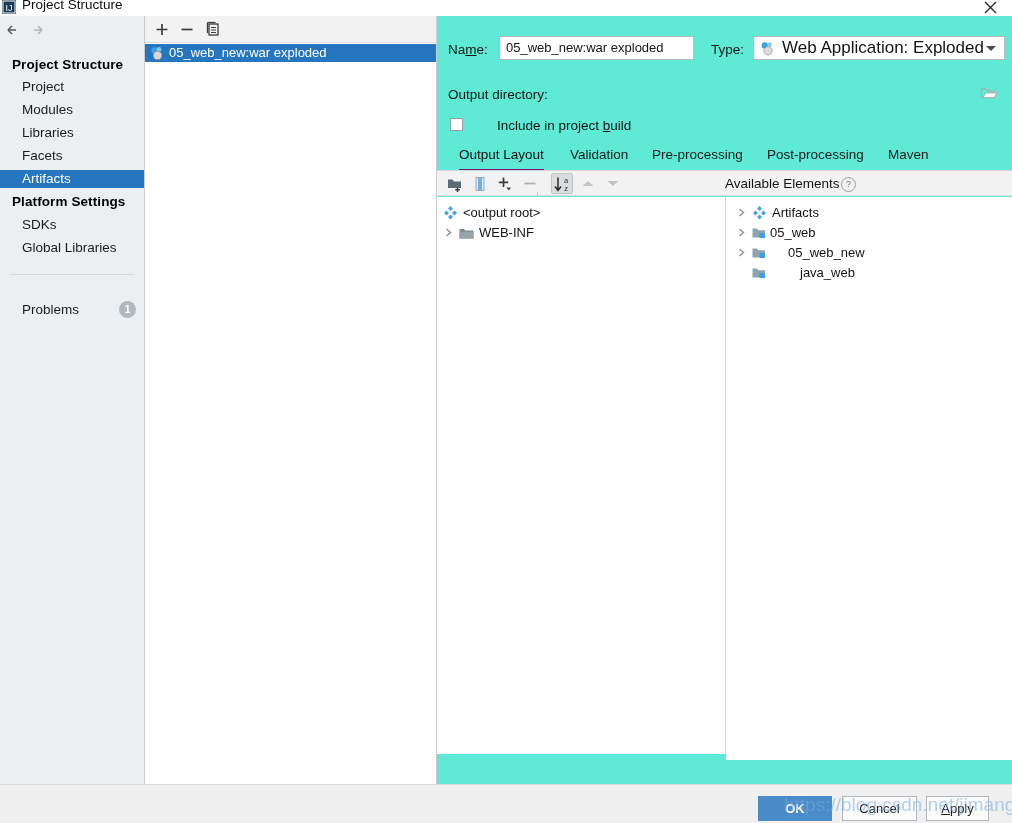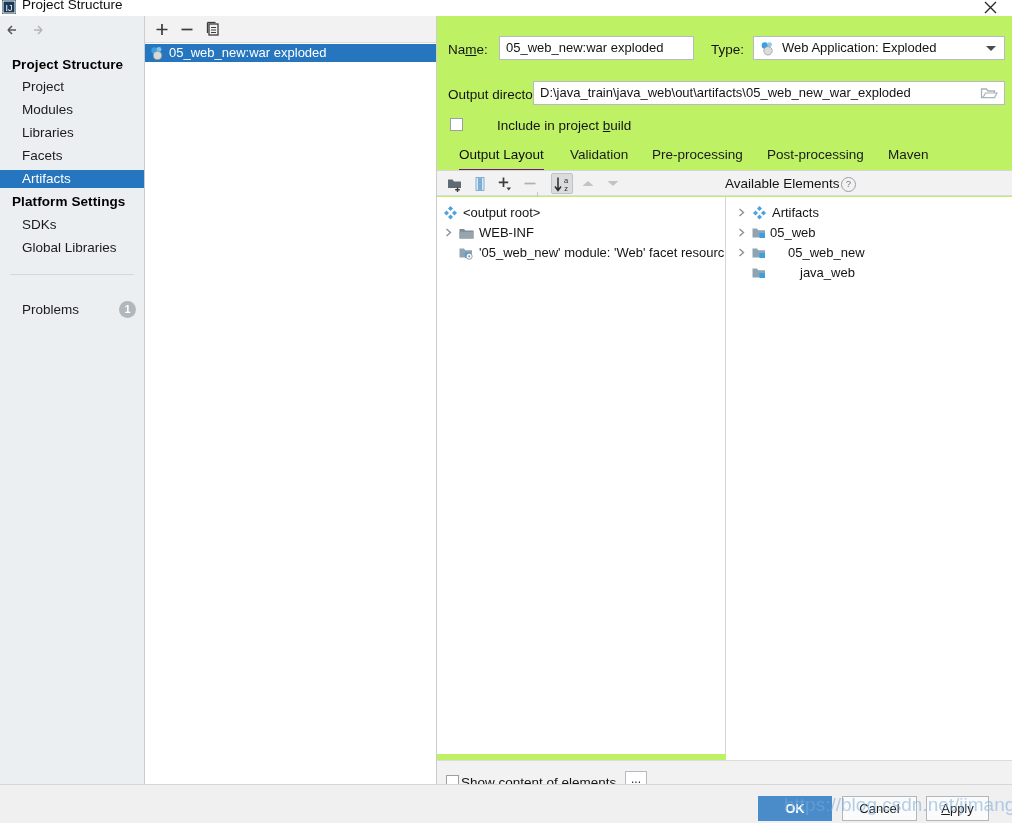--- a/index.html
+++ b/index.html
@@ -162,21 +162,21 @@
     white-space: nowrap;
     cursor: default;
   }
   .artifact-row .icon { position:absolute; left:5px; top:2px; }
 
   
   .detail {
     position: absolute;
     left: 437px; top: 16px;
     width: 575px; height: 768px;
-    background: #bef264;
+    background: #5eead4;
   }
 
   .lbl {
     position: absolute;
     font-size: 13.5px;
     color: #141414;
     white-space: nowrap;
   }
   .lbl u { text-decoration: underline; }
 
@@ -197,21 +197,21 @@
     position: absolute;
     background: #ffffff;
     border: 1px solid #b5bbc0;
     box-sizing: border-box;
     height: 24px;
   }
   .combofield .val {
     position: absolute;
     left: 28px; top: 0;
     line-height: 22px;
-    font-size: 13px;
+    font-size: 17px;
     color: #141414;
     white-space: nowrap;
   }
   .combofield .combo-icon { position: absolute; left: 6px; top: 4px; }
   .combofield .arrow {
     position: absolute; right: 8px; top: 9px;
     width: 0; height: 0;
     border-left: 5px solid transparent;
     border-right: 5px solid transparent;
     border-top: 5px solid #4a4a4a;
@@ -498,21 +498,20 @@
         <circle cx="4.8" cy="4.5" r="3.2" fill="#3aa0e0"></circle>
         <circle cx="9.6" cy="3.6" r="2.4" fill="#8ecbef"></circle>
         <circle cx="8" cy="9.8" r="4.2" fill="#dcdcdc" stroke="#9a9a9a" stroke-width="0.8"></circle>
       </svg>
     </span>
     <span class="val">Web Application: Exploded</span>
     <span class="arrow"></span>
   </div>
 
   <div class="lbl" style="left:11px; top:71px;">Output directory:</div>
-  <div class="textfield" style="left:96px; top:65px; width:472px; padding-right:26px;">D:\java_train\java_web\out\artifacts\05_web_new_war_exploded</div>
   <div class="folder-btn" style="left:543px; top:69px;">
     <svg width="18" height="16" viewBox="0 0 18 16">
       <path d="M1.5 4 L6.5 4 L8 6 L14.5 6 L14.5 12.5 L1.5 12.5 Z" fill="none" stroke="#a9b2b8" stroke-width="1.3"></path>
       <path d="M3 12.5 L5.5 8 L17 8 L14.5 12.5 Z" fill="#ffffff" stroke="#a9b2b8" stroke-width="1.2"></path>
     </svg>
   </div>
 
   <div class="checkbox" style="left:13px; top:102px;"></div>
   <div class="lbl" style="left:45px; top:102px;margin-left:15px;">Include in project <u>b</u>uild</div>
 
@@ -594,31 +593,20 @@
     <div class="tnode" style="left:22px; top:26px;">
       <span style="position:absolute;left:0;top:3px;">
         <svg width="15" height="13" viewBox="0 0 15 13">
           <path d="M0.5 2 L5 2 L6.3 3.6 L14.5 3.6 L14.5 11.5 L0.5 11.5 Z" fill="#7e8b94"></path>
           <path d="M0.5 4.8 L14.5 4.8 L14.5 11.5 L0.5 11.5 Z" fill="#97a4ac"></path>
         </svg>
       </span>
       <span style="margin-left:20px;">WEB-INF</span>
     </div>
 
-    <div class="tnode" style="left:22px; top:46px;">
-      <span style="position:absolute;left:0;top:3px;">
-        <svg width="15" height="13" viewBox="0 0 15 13">
-          <path d="M0.5 1.5 L5 1.5 L6.3 3.2 L13 3.2 L13 10.5 L0.5 10.5 Z" fill="#8fa3b3"></path>
-          <rect x="6" y="5.5" width="6" height="5.5" fill="#3aa0e0"></rect>
-          <circle cx="10.2" cy="9.3" r="3" fill="#ffffff" stroke="#8d9195" stroke-width="0.9"></circle>
-          <circle cx="10.2" cy="9.3" r="1.1" fill="#8d9195"></circle>
-        </svg>
-      </span>
-      <span style="margin-left:20px;">'05_web_new' module: 'Web' facet resourc</span>
-    </div>
 
   </div>
 
   <div class="tree-right">
 
     <div class="tchev" style="left:8px; top:6px;">
       <svg width="9" height="9" viewBox="0 0 9 9">
           <path d="M2.5 1 L6.5 4.5 L2.5 8" stroke="#8d9195" stroke-width="1.4" fill="none"></path>
         </svg>
     </div>
@@ -668,25 +656,20 @@
       <span style="position:absolute;left:0;top:3px;">
         <svg width="15" height="13" viewBox="0 0 15 13">
           <path d="M0.5 1.5 L5 1.5 L6.3 3.2 L13 3.2 L13 10.5 L0.5 10.5 Z" fill="#8fa3b3"></path>
           <rect x="7.5" y="6" width="5.5" height="5" fill="#3aa0e0"></rect>
         </svg>
       </span>
       <span style="margin-left:18px;padding-left:30px;">java_web</span>
     </div>
   </div>
 
-  <div class="bottom-bar">
-    <div class="checkbox" style="left:9px; top:14px;"></div>
-    <div class="lbl" style="left:24px; top:14px;">Show content of elements</div>
-    <div class="dots-btn">...</div>
-  </div>
 </div>
 
 <div class="footer">
   <div class="btn primary" style="left:758px; width:74px;">OK</div>
   <div class="btn" style="left:842px; width:75px;">Cancel</div>
   <div class="btn" style="left:926px; width:63px;"><u>A</u>pply</div>
 </div>
 
 <div class="watermark">https://blog.csdn.net/jimangla</div>
 

